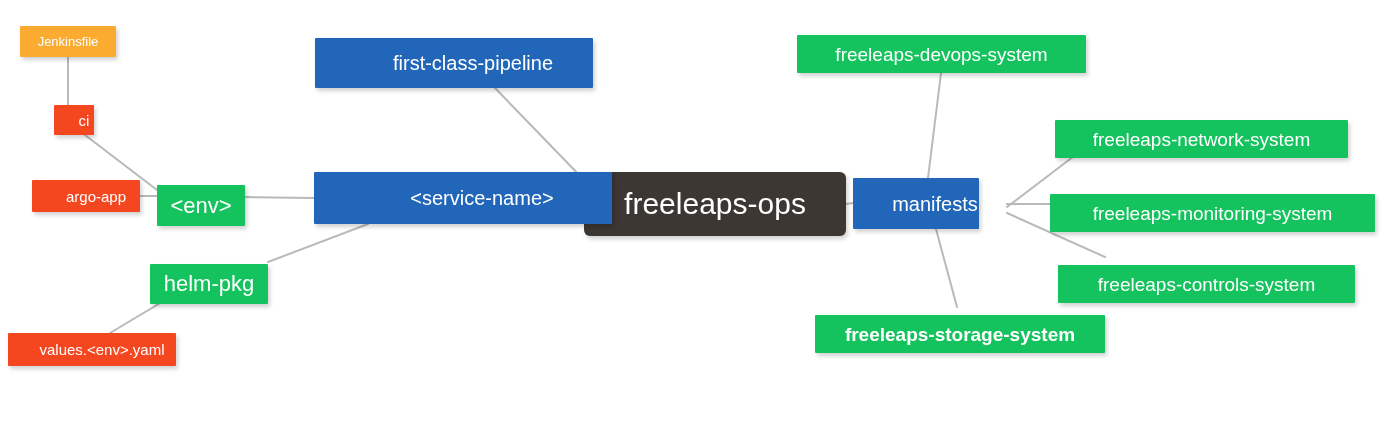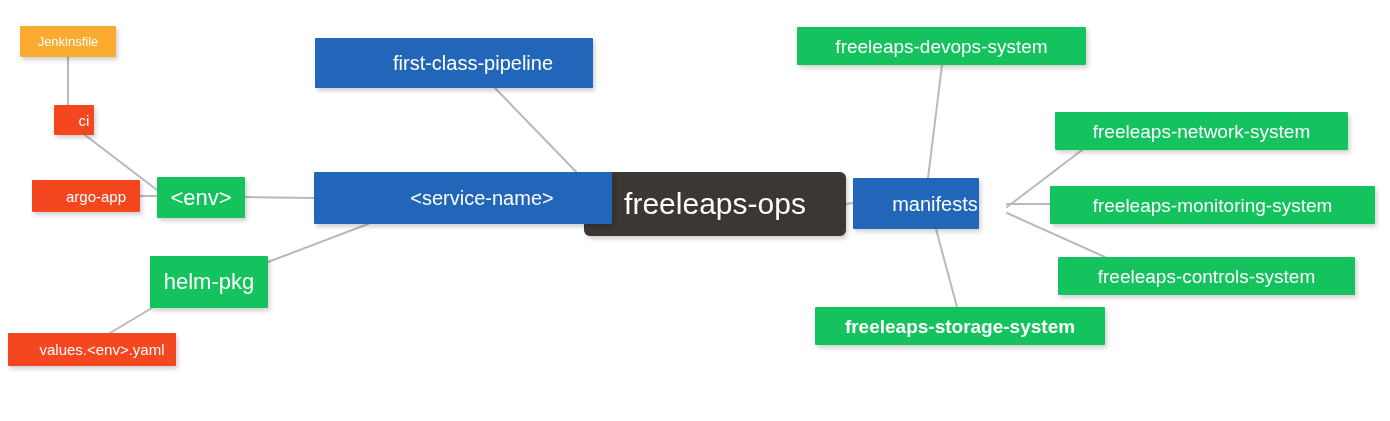--- a/index.html
+++ b/index.html
@@ -41,21 +41,21 @@
     padding: 0 10px;
     font-weight: 400;
   }
   
   .n-root {
     background: #3c3733;
     font-size: 34px;
     border-radius: 6px;
   }
   .n-blue   { background: #2166b8; }
-  .n-green  { background: #14c25e; }
+  .n-green  { background: #14c25e; margin-top: 8px; }
   .n-red    { background: #f5471f; padding-left: 30px; }
   .n-orange { background: #fbab30; }
 
   .sz-xl { font-size: 30px; }
   .sz-lg { font-size: 20px; padding-left: 48px; }
   .sz-md { font-size: 22px; }
   .sz-sm { font-size: 19px; }
   .sz-xs { font-size: 15px; }
   .sz-xxs{ font-size: 13px; }
 </style>
@@ -80,21 +80,21 @@
       <line x1="936" y1="229" x2="957" y2="307" stroke="#b9b9b9" stroke-width="2" stroke-linecap="round"></line>
     </svg>
   <div id="node-layer">
       <div class="node n-root sz-xl" style="left: 584px; top: 172px; width: 262px; height: 64px;">freeleaps-ops</div>
       <div class="node n-blue sz-lg" style="left: 315px; top: 38px; width: 278px; height: 50px;">first-class-pipeline</div>
       <div class="node n-blue sz-lg" style="left: 314px; top: 172px; width: 298px; height: 52px;">&lt;service-name&gt;</div>
       <div class="node n-green sz-md" style="left: 157px; top: 177px; width: 88px; height: 41px;">&lt;env&gt;</div>
       <div class="node n-red sz-xs" style="left: 54px; top: 105px; width: 31px; height: 30px;">ci</div>
       <div class="node n-orange sz-xxs" style="left: 20px; top: 26px; width: 96px; height: 31px;">Jenkinsfile</div>
       <div class="node n-red sz-xs" style="left: 32px; top: 180px; width: 108px; height: 32px;">argo-app</div>
-      <div class="node n-green sz-md" style="left: 150px; top: 256px; width: 118px; height: 52px;">helm-pkg</div>
+      <div class="node n-green sz-md" style="left: 150px; top: 256px; width: 118px; height: 40px;">helm-pkg</div>
       <div class="node n-red sz-xs" style="left: 8px; top: 333px; width: 168px; height: 33px;">values.&lt;env&gt;.yaml</div>
       <div class="node n-blue sz-lg" style="left: 853px; top: 178px; width: 126px; height: 51px;">manifests</div>
       <div class="node n-green sz-sm" style="left: 797px; top: 27px; width: 289px; height: 38px;">freeleaps-devops-system</div>
       <div class="node n-green sz-sm" style="left: 1055px; top: 112px; width: 293px; height: 38px;">freeleaps-network-system</div>
       <div class="node n-green sz-sm" style="left: 1050px; top: 186px; width: 325px; height: 38px;">freeleaps-monitoring-system</div>
       <div class="node n-green sz-sm" style="left: 1058px; top: 257px; width: 297px; height: 38px;">freeleaps-controls-system</div>
       <div class="node n-green sz-sm" style="left: 815px; top: 307px; width: 290px; height: 38px; font-weight: bold;">freeleaps-storage-system</div>
     </div>
 </div>
 

